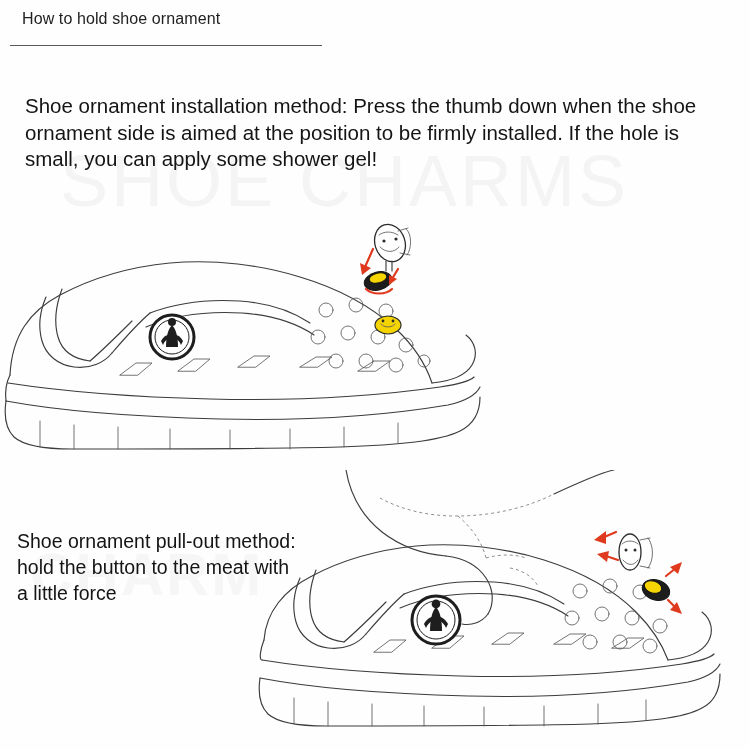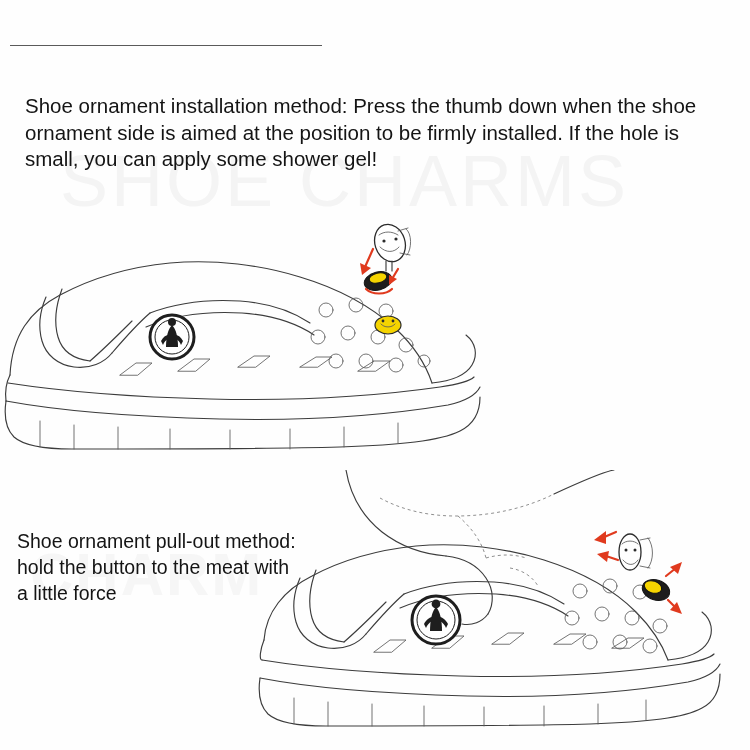--- a/index.html
+++ b/index.html
@@ -150,20 +150,21 @@
   }
 </style>
 </head>
 <body>
 
 <div class="page">
 
   <div class="watermark">SHOE CHARMS</div>
   <div class="watermark2">CHARM</div>
 
+  <div class="header-title">How to hold shoe ornament</div>
   <div class="header-rule"></div>
 
   <div class="instruction-1">Shoe ornament installation method: Press the thumb down when the shoe ornament side is aimed at the position to be firmly installed. If the hole is small, you can apply some shower gel!</div>
 
   <div class="figure" id="figure-install">
     <svg width="500" height="245" viewBox="0 0 500 245">
 
       <path class="ln" d="M10 160 C12 120 30 96 60 80 C92 63 128 52 170 48 C215 44 262 50 300 62 C340 74 372 92 396 114 C414 131 426 150 432 168"></path>
 
       <path class="ln" d="M432 168 C452 166 466 160 472 150 C478 140 476 128 466 120"></path>

